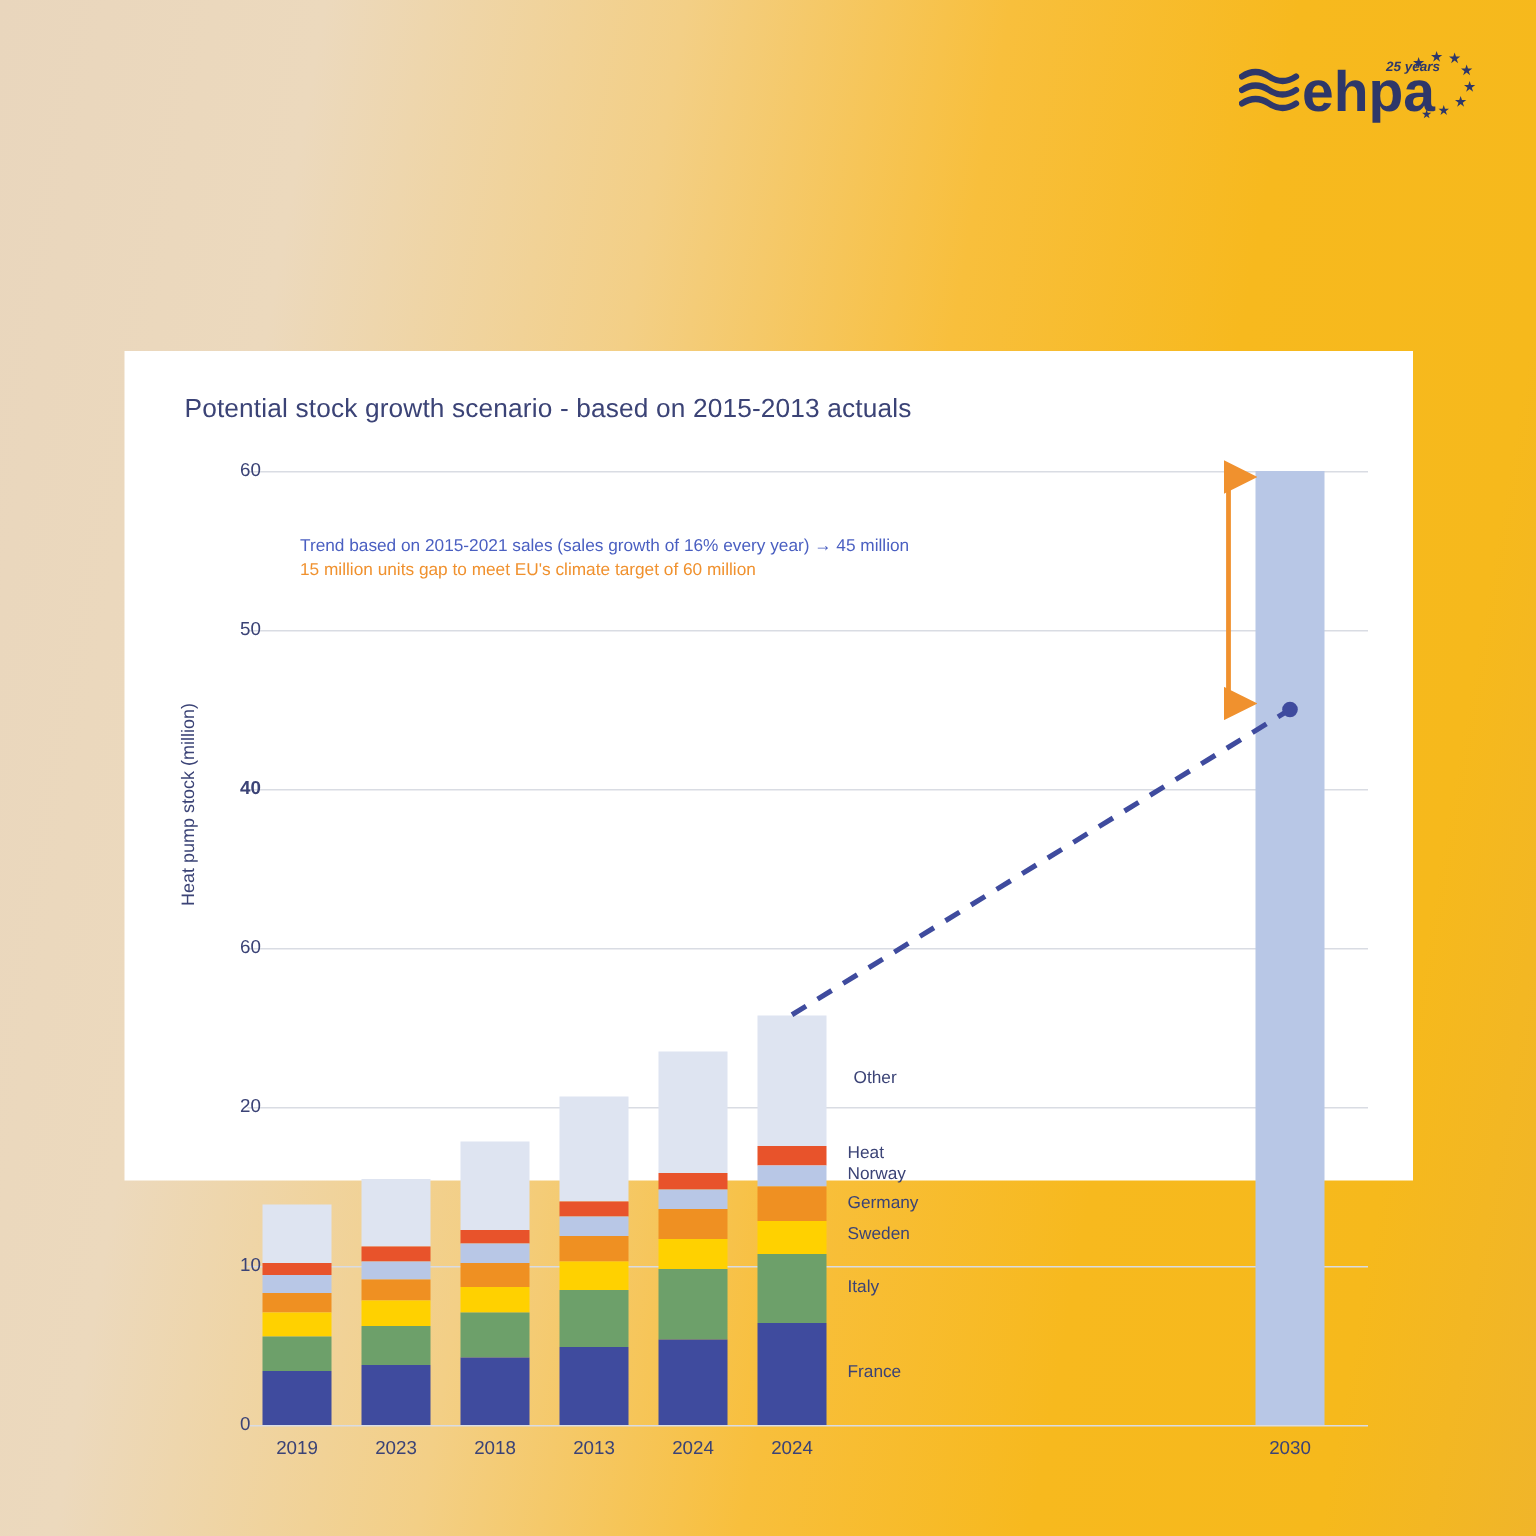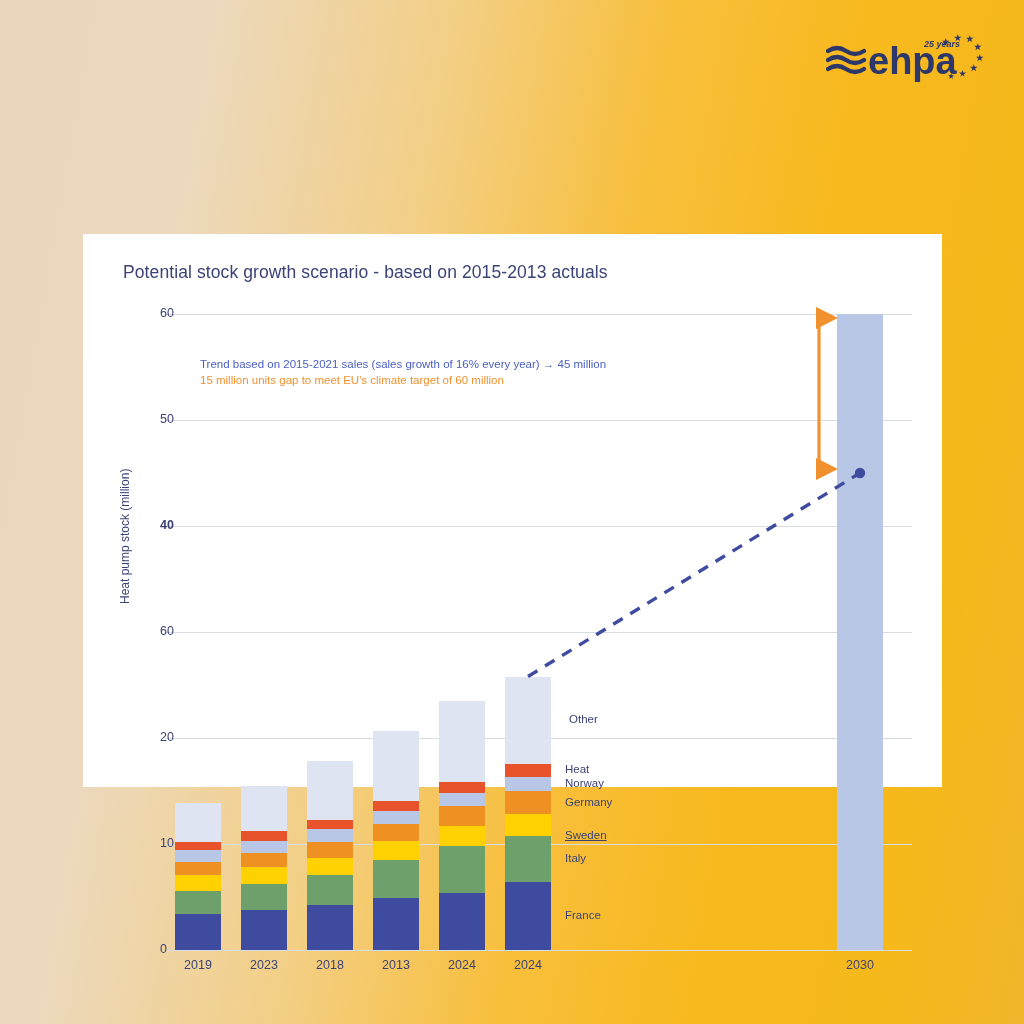--- a/index.html
+++ b/index.html
@@ -194,21 +194,21 @@
         <div class="xtick" style="left: 262px;">2024</div>
         <div class="xtick" style="left: 328px;">2024</div>
         <div class="xtick" style="left: 660px;">2030</div>
       </div>
 
     <div id="legend-layer">
         <div class="legend-lbl" style="left: 404px; top: 398.98px;">Other</div>
         <div class="legend-lbl" style="left: 400px; top: 449.33px;">Heat</div>
         <div class="legend-lbl" style="left: 400px; top: 463.11px; text-align: right;">Norway</div>
         <div class="legend-lbl" style="left: 400px; top: 481.66px;">Germany</div>
-        <div class="legend-lbl" style="left: 400px; top: 515px; text-decoration: underline;">Sweden</div>
+        <div class="legend-lbl" style="left: 400px; top: 503px;">Sweden</div>
         <div class="legend-lbl" style="left: 400px; top: 537.84px;">Italy</div>
         <div class="legend-lbl" style="left: 400px; top: 595.08px;">France</div>
       </div>
 
     <svg id="trendline" width="747" height="636">
       <line id="trend-seg" stroke="#3f4b9e" stroke-width="3.4" stroke-dasharray="11 9" stroke-linecap="butt" x1="363" y1="362.52" x2="695" y2="159"></line>
       <circle id="trend-dot" r="5.2" fill="#3f4b9e" cx="695" cy="159"></circle>
     </svg>
 
     <svg id="arrow" width="747" height="636">

